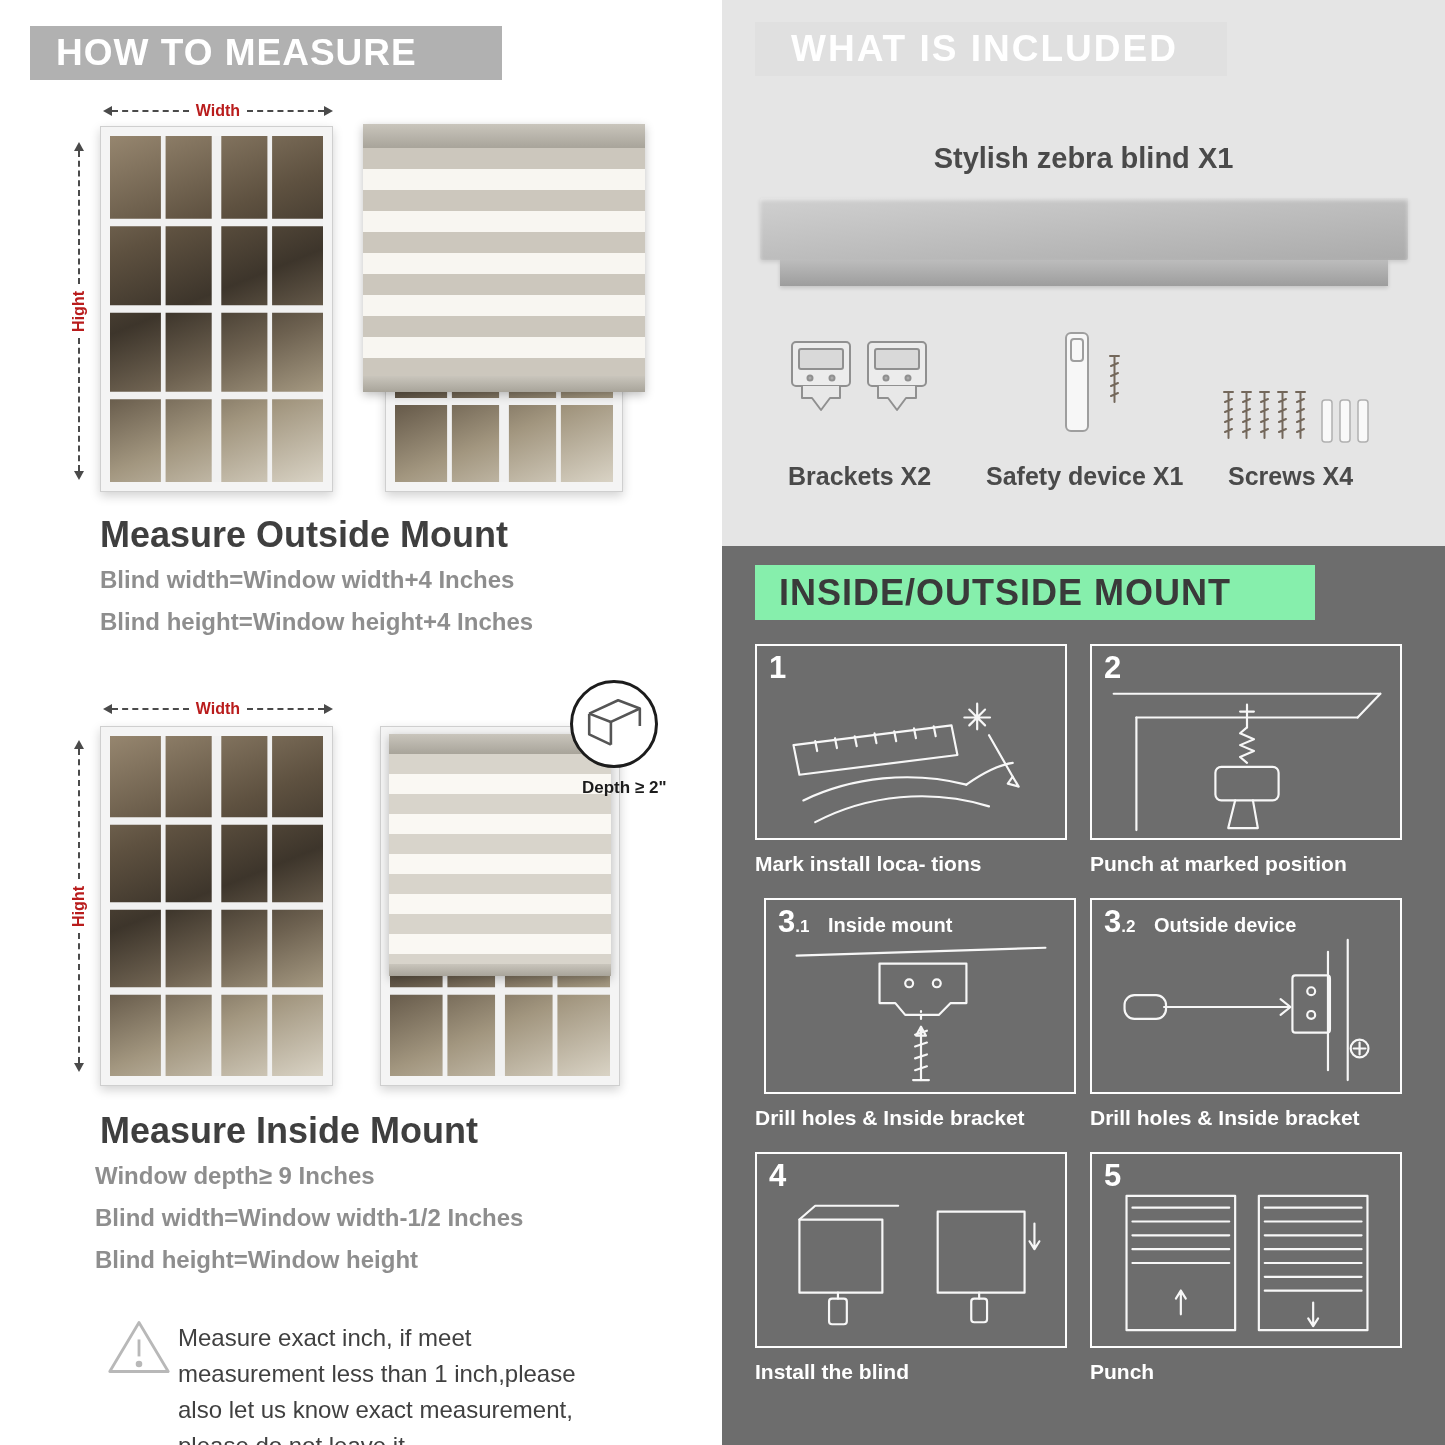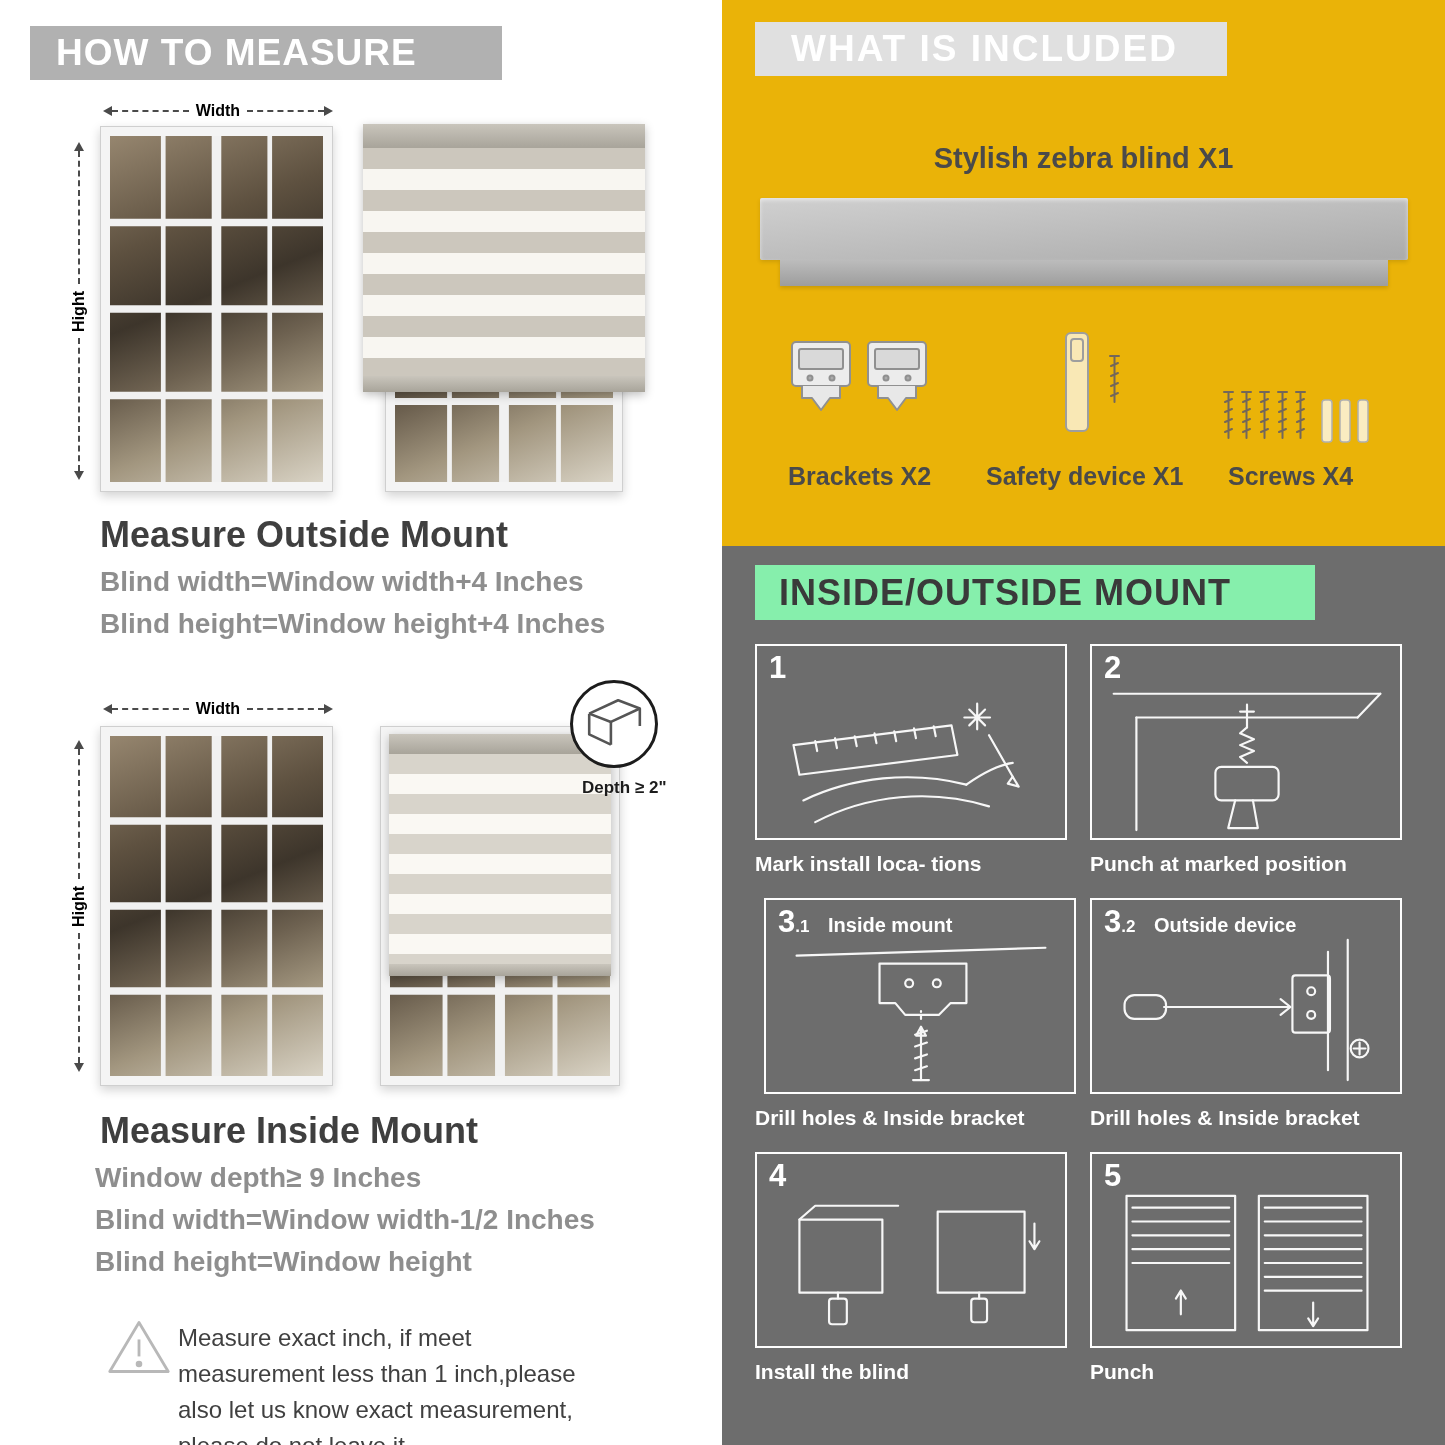--- a/index.html
+++ b/index.html
@@ -5,35 +5,35 @@
   *{margin:0;padding:0;box-sizing:border-box;}
   html,body{background:#fff;}
   .canvas{position:relative;width:1445px;height:1445px;background:#fff;overflow:hidden;
           font-family:"Liberation Sans",sans-serif;}
   .abs{position:absolute;}
 
   
   .banner-left{left:30px;top:26px;width:472px;height:54px;background:#b1b1b1;color:#fff;
                font-weight:bold;font-size:37px;line-height:54px;padding-left:26px;letter-spacing:1px;}
   .h1{position:absolute;font-size:36px;font-weight:bold;color:#3f3f3f;}
-  .formula{position:absolute;font-size:28px;font-weight:bold;color:#8e8e8e;white-space:nowrap;}
+  .formula{position:absolute;font-size:24px;font-weight:bold;color:#8e8e8e;white-space:nowrap;}
   .warn-text{position:absolute;font-size:24px;color:#404040;line-height:1.5;}
   .depth-lbl{position:absolute;font-size:17px;font-weight:bold;color:#1c1c1c;white-space:nowrap;}
 
   
   .h-arrow{position:absolute;display:flex;align-items:center;height:14px;}
   .h-arrow .dash{flex:1;border-top:2px dashed #4a4a4a;height:0;}
   .v-arrow{position:absolute;display:flex;flex-direction:column;align-items:center;width:14px;}
   .v-arrow .vdash{flex:1;border-left:2px dashed #4a4a4a;width:0;}
   .tri{width:0;height:0;flex:none;}
   .tri-l{border-top:5px solid transparent;border-bottom:5px solid transparent;border-right:9px solid #4a4a4a;}
   .tri-r{border-top:5px solid transparent;border-bottom:5px solid transparent;border-left:9px solid #4a4a4a;}
   .tri-u{border-left:5px solid transparent;border-right:5px solid transparent;border-bottom:9px solid #4a4a4a;}
   .tri-d{border-left:5px solid transparent;border-right:5px solid transparent;border-top:9px solid #4a4a4a;}
-  .arrow-lbl{font-size:16px;font-weight:bold;color:#000000;padding:0 7px;white-space:nowrap;text-align:right;}
+  .arrow-lbl{font-size:16px;font-weight:bold;color:#b91c1c;padding:0 7px;white-space:nowrap;text-align:right;}
   .vlbl{writing-mode:vertical-rl;transform:rotate(180deg);padding:7px 0;}
 
   
   .window{position:absolute;background:#f4f4f4;border:1px solid #cfcfcf;padding:9px;
           box-shadow:0 4px 10px rgba(0,0,0,.18);}
   .window .glass{position:absolute;left:9px;top:9px;right:9px;bottom:9px;
      background:linear-gradient(158deg,#96866f 0%,#5e5140 28%,#3d352b 46%,#6d6150 62%,#a2967f 78%,#d9d3c5 100%);}
   .window .muntins{position:absolute;left:9px;top:9px;width:calc(100% - 18px);height:calc(100% - 18px);}
 
   
@@ -41,21 +41,21 @@
   .blind .rail{background:linear-gradient(#c9c5bc,#a8a49a);}
   .blind .stripes{background:repeating-linear-gradient(to bottom,#ccc7bd 0 21px,#f8f6f1 21px 42px);}
   .blind .stripes.light{background:repeating-linear-gradient(to bottom,#d8d4cb 0 20px,#faf8f3 20px 40px);}
   .blind .brail{background:linear-gradient(#c9c5bc,#a8a49a);}
 
   .depth-circle{position:absolute;left:570px;top:680px;width:88px;height:88px;border:3px solid #1c1c1c;
                 border-radius:50%;background:#fff;display:flex;align-items:center;justify-content:center;
                 overflow:hidden;z-index:5;}
 
   
-  .panel-light{position:absolute;left:722px;top:0;width:723px;height:546px;background:#eab308;}
+  .panel-light{position:absolute;left:722px;top:0;width:723px;height:546px;background:#e5e5e5;}
   .banner-included{position:absolute;left:33px;top:22px;width:472px;height:54px;background:#e0e0e0;
                    color:#fff;font-weight:bold;font-size:37px;line-height:54px;padding-left:36px;letter-spacing:2px;}
   .blind-label{position:absolute;left:0;top:142px;width:100%;text-align:center;
                font-size:29px;font-weight:bold;color:#4a4a4a;}
   .headrail{position:absolute;left:38px;top:198px;width:648px;height:62px;border-radius:2px;
             background:linear-gradient(175deg,#d0d0d0,#ababab);box-shadow:inset 0 2px 4px rgba(255,255,255,.55),0 2px 4px rgba(0,0,0,.12);}
   .headrail2{position:absolute;left:58px;top:260px;width:608px;height:26px;
              background:linear-gradient(#bcbcbc,#9d9d9d);box-shadow:0 2px 4px rgba(0,0,0,.15);}
   .item-label{position:absolute;top:462px;font-size:25px;font-weight:bold;color:#4a4a4a;white-space:nowrap;}
 

